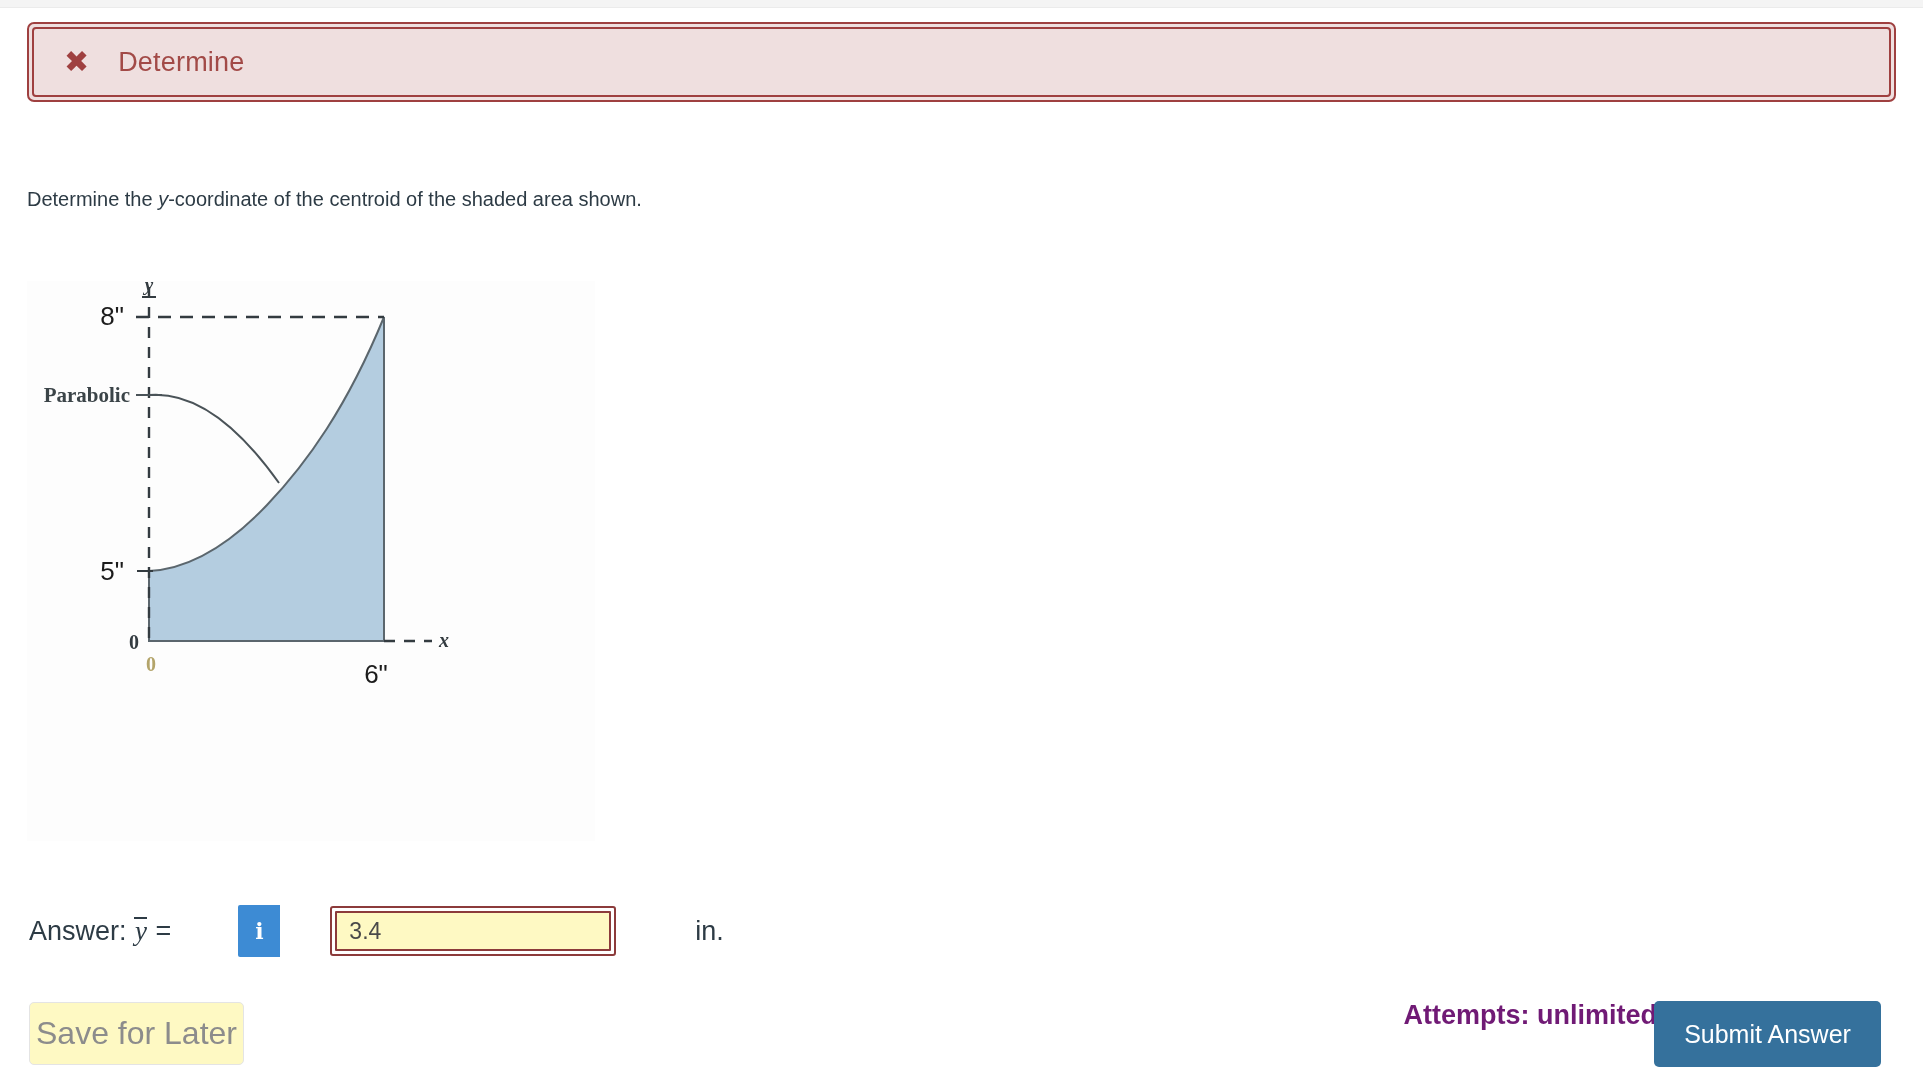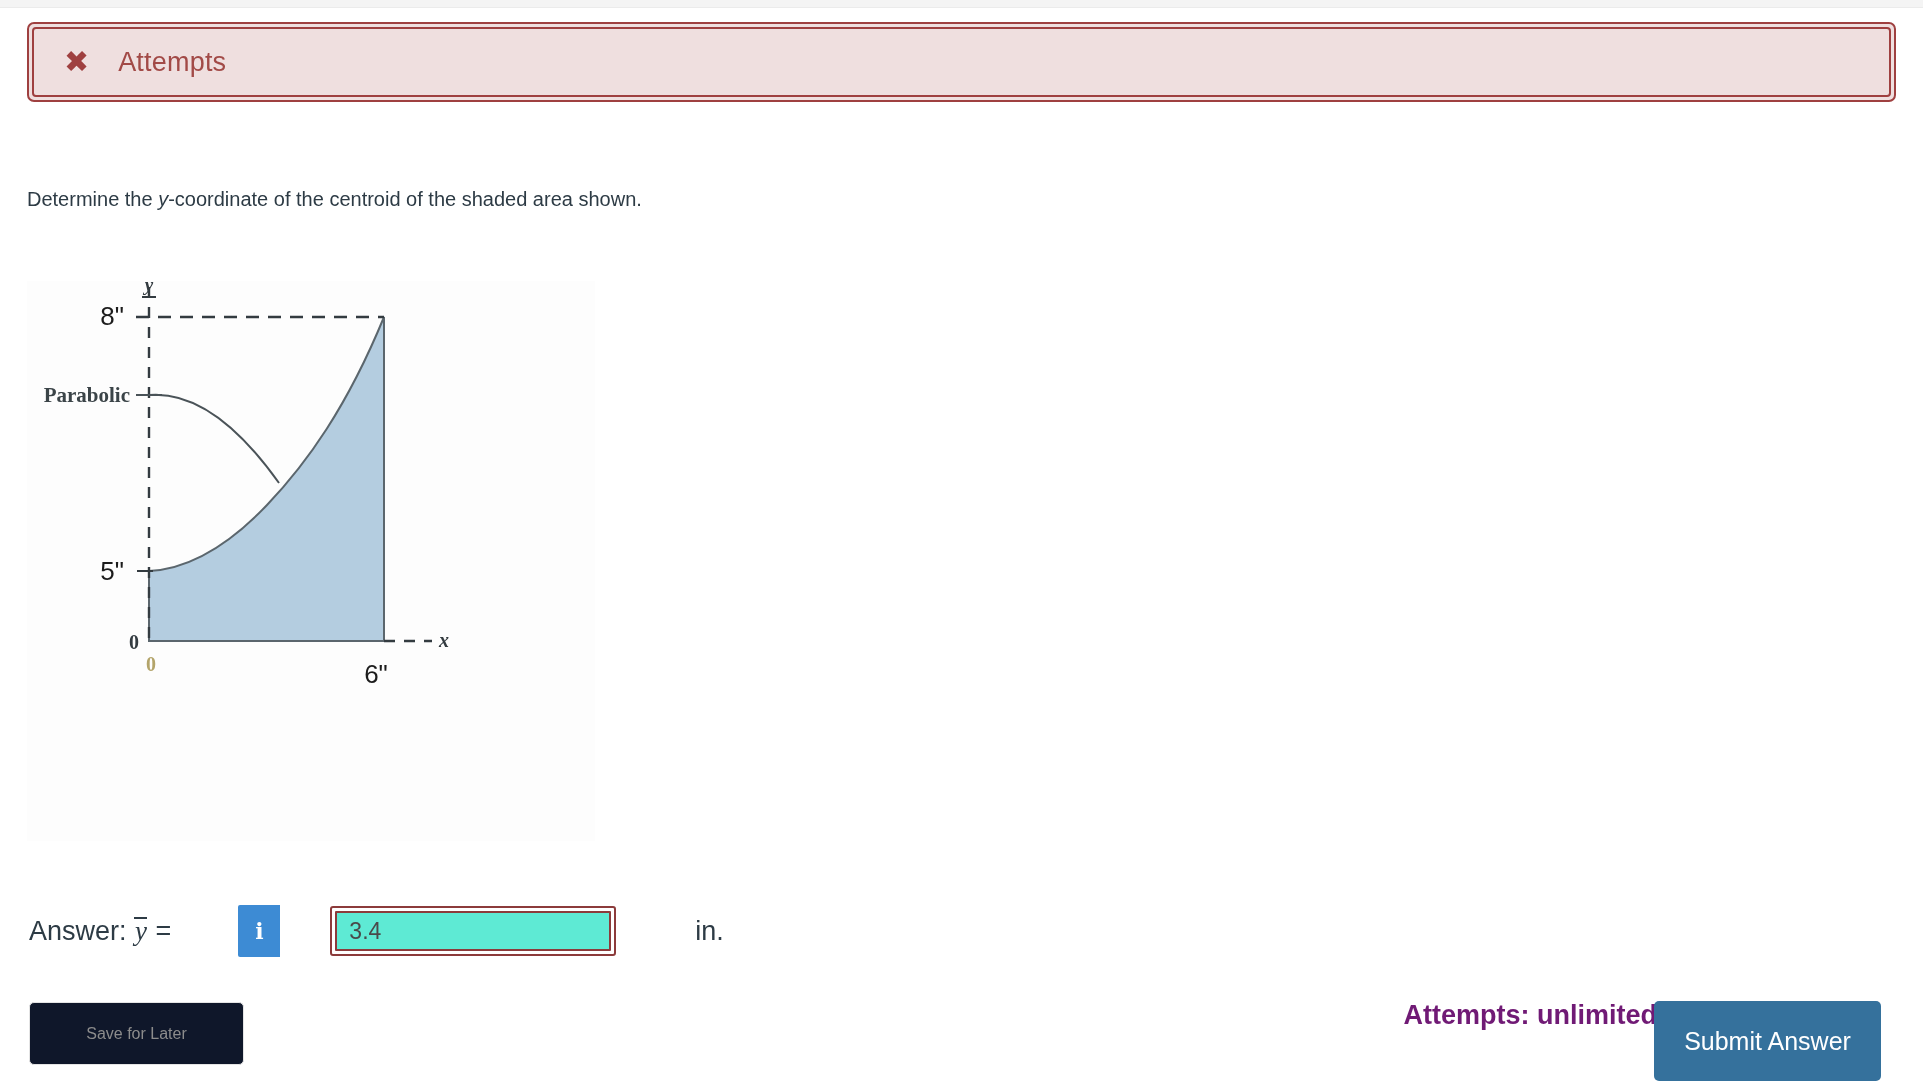--- a/index.html
+++ b/index.html
@@ -137,21 +137,21 @@
     padding: 3px;
     background: #ffffff;
     border-radius: 3px;
     margin-left: 4px;
   }
   .answer-input {
     box-sizing: border-box;
     width: 276px;
     height: 40px;
     border: 2px solid #8c3b3b;
-    background: #5eead4;
+    background: #fef9c3;
     font-size: 23px;
     color: #4a4a4a;
     padding: 0 12px;
     outline: none;
     font-family: "Liberation Sans", sans-serif;
     border-radius: 1px;
   }
   .unit {
     font-size: 27px;
     color: #2d3b45;
@@ -159,61 +159,61 @@
   }
 
   
   .save-btn {
     position: absolute;
     left: 29px;
     top: 1002px;
     width: 215px;
     height: 63px;
     box-sizing: border-box;
-    background: #0f172a;
+    background: #fef9c3;
     border: 1px solid #e4e4e4;
     border-radius: 5px;
     color: #8c8c8c;
-    font-size: 16px;
+    font-size: 32px;
     font-family: "Liberation Sans", sans-serif;
     cursor: pointer;
   }
   .attempts {
     position: absolute;
     right: 266px;
     top: 1000px;
     font-size: 27px;
     font-weight: bold;
     color: #701a75;
     white-space: nowrap;
   }
   .submit-btn {
     position: absolute;
     left: 1654px;
     top: 1001px;
     width: 227px;
-    height: 80px;
+    height: 66px;
     background: #35719c;
     color: #ffffff;
     font-size: 25px;
     border: none;
     border-radius: 5px;
     cursor: pointer;
     font-family: "Liberation Sans", sans-serif;
   }
 </style>
 </head>
 <body>
 
 <div class="top-strip"></div>
 
 <div class="alert">
   <div class="alert-inner">
     <span class="alert-x">✖</span>
-    <span class="alert-label">Attempts</span>
+    <span class="alert-label">Determine</span>
   </div>
 </div>
 
 <div class="prompt"><span>Determine the </span><i>y</i><span>-coordinate of the centroid of the shaded area shown.</span></div>
 
 <div class="figure">
   <svg width="568" height="560" viewBox="0 0 568 560">
 
     <path d="M 122 360 L 122 290 C 160 288 200 266 240 224 C 280 182 320 126 357 36 L 357 360 Z" fill="#b4cde0" stroke="#5b666d" stroke-width="2"></path>
 

